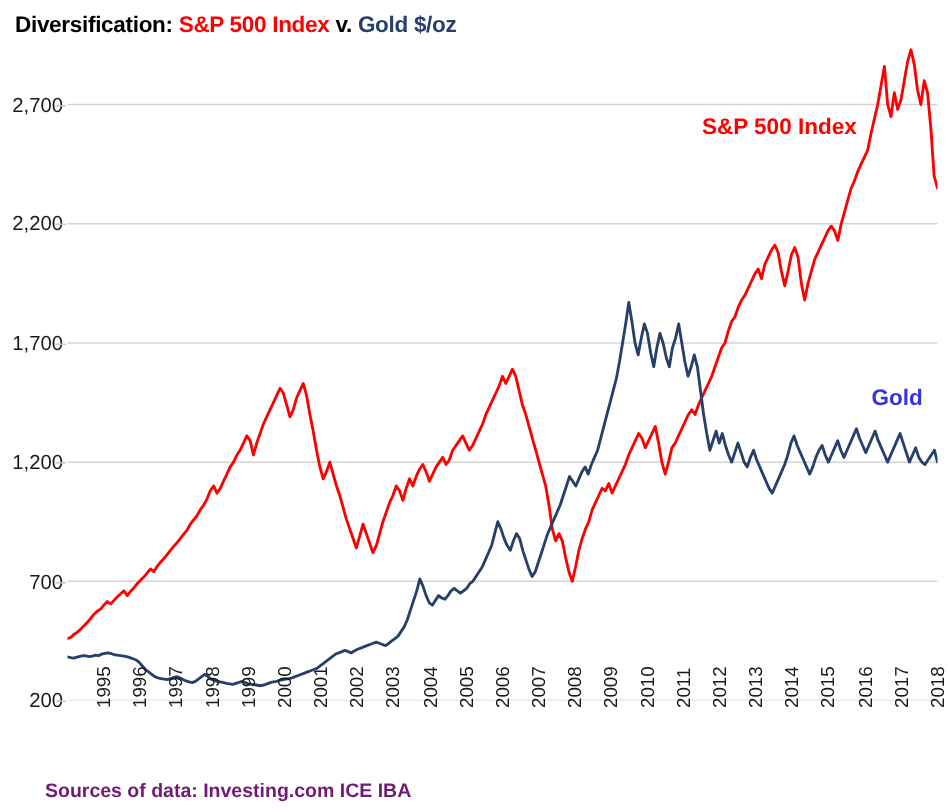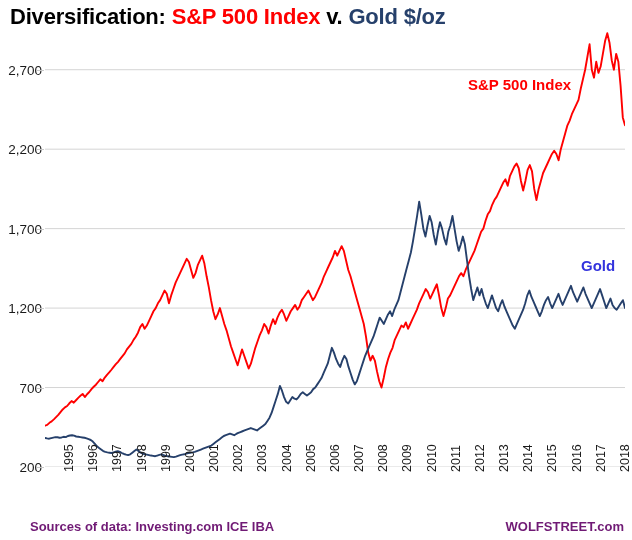--- a/index.html
+++ b/index.html
@@ -19,21 +19,21 @@
     position: absolute;
     left: 0; top: 0;
     width: 632px;
     height: 540px;
   }
   
   .chart-title {
     position: absolute;
     left: 10px;
     top: 2px;
-    font-size: 22px;
+    font-size: 15px;
     font-weight: bold;
     letter-spacing: -0.2px;
     white-space: nowrap;
     line-height: 30px;
     text-align: center;
   }
   .t-plain  { color: #000000; }
   .t-red    { color: #ff0000; }
   .t-mid    { color: #000000; }
   .t-navy   { color: #26406b; }
@@ -160,15 +160,14 @@
       <div class="xlab" style="left: 545.417px; top: 472px;">2015</div>
       <div class="xlab" style="left: 569.583px; top: 472px;">2016</div>
       <div class="xlab" style="left: 593.75px; top: 472px;">2017</div>
       <div class="xlab" style="left: 617.917px; top: 472px;">2018</div>
     </div>
 
   <div class="series-note" id="note-sp">S&amp;P 500 Index</div>
   <div class="series-note" id="note-gold">Gold</div>
 
   <div class="footer-text" id="src-note">Sources of data: Investing.com ICE IBA</div>
-  <div class="footer-text" id="brand-note">WOLFSTREET.com</div>
 
 </div>
 
 </body></html>

